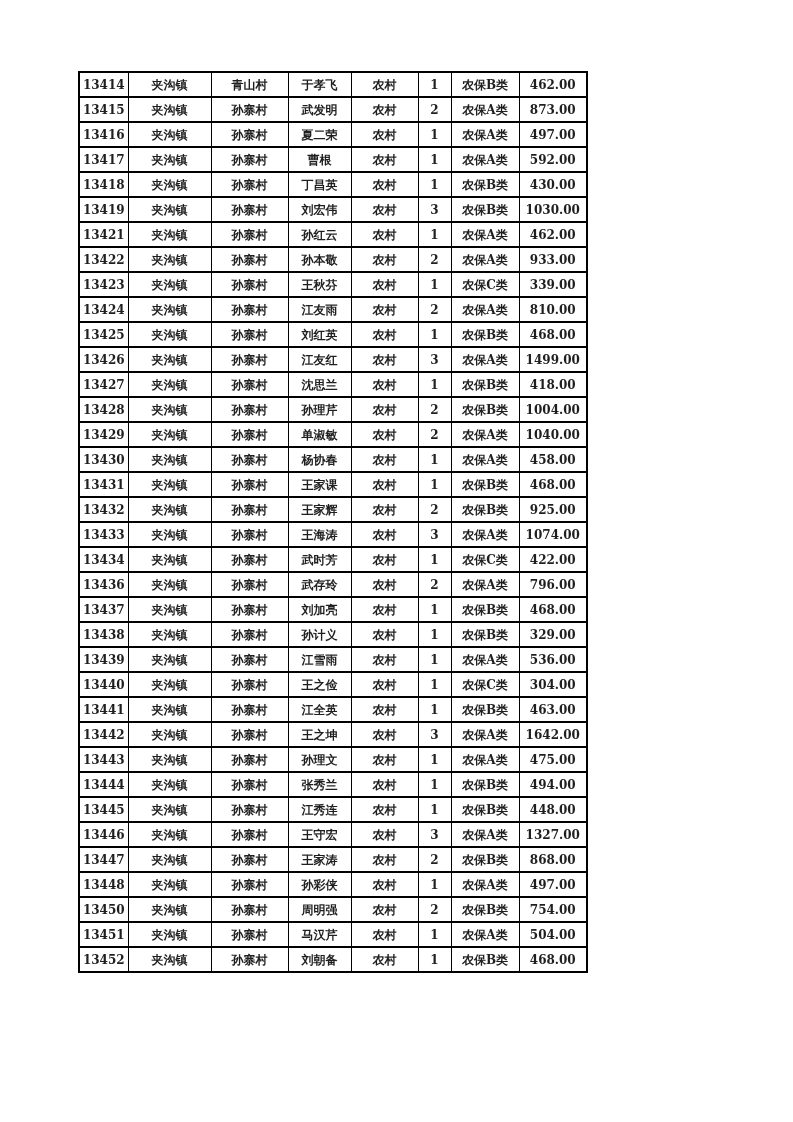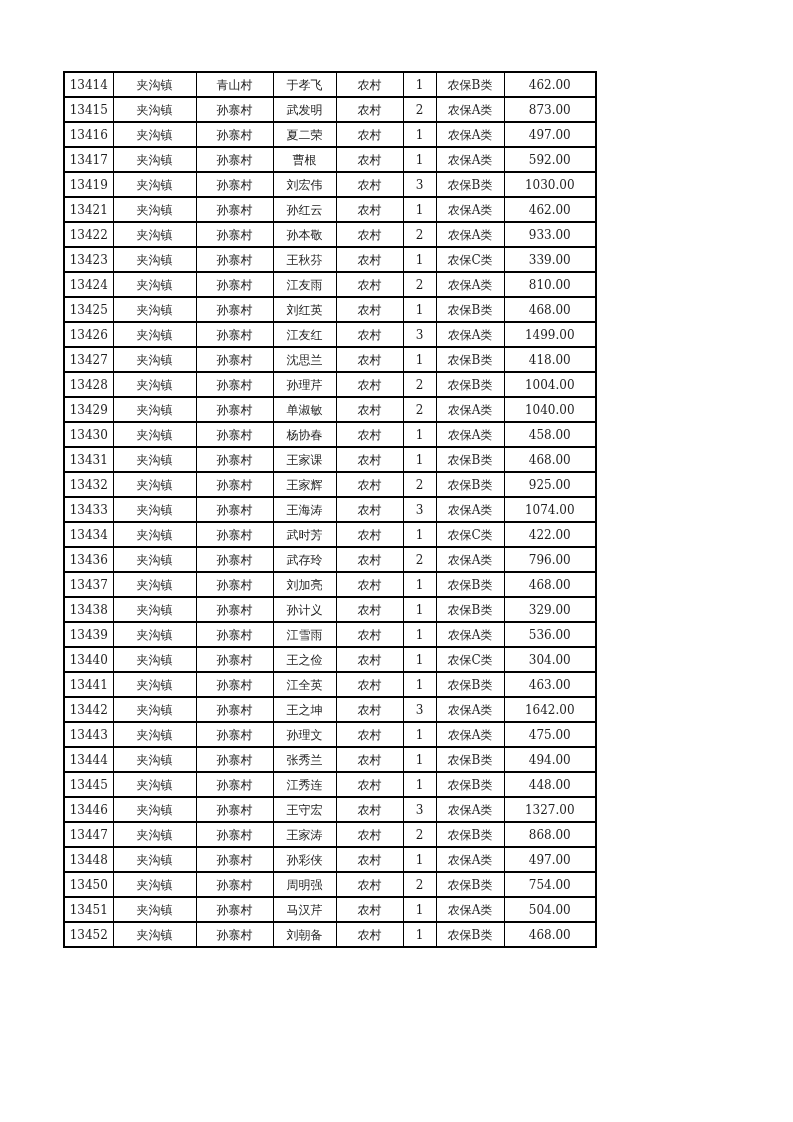--- a/index.html
+++ b/index.html
@@ -16,26 +16,27 @@
   .page {
     position: absolute;
     left: 0; top: 0;
     width: 793px;
     height: 1122px;
     background: #ffffff;
     overflow: hidden;
   }
   table.data-table {
     position: absolute;
-    left: 63px;
+    left: 78px;
     top: 71px;
     width: 509px;
     border-collapse: collapse;
     table-layout: fixed;
     border: 2px solid #000000;
+    font-weight: bold;
   }
   table.data-table td {
     border-top: 2px solid #000000;
     border-bottom: 2px solid #000000;
     border-left: 1px solid #000000;
     border-right: 1px solid #000000;
     height: 23px;
     padding: 0 1px;
     text-align: center;
     vertical-align: middle;
@@ -45,21 +46,21 @@
     white-space: nowrap;
     overflow: hidden;
   }
   .col-id       { width: 49px; }
   .col-town     { width: 83px; }
   .col-village  { width: 77px; }
   .col-person   { width: 63px; }
   .col-residence{ width: 67px; }
   .col-count    { width: 33px; }
   .col-category { width: 68px; }
-  .col-amount   { width: 92px; }
+  .col-amount   { width: 68px; }
 </style>
 </head>
 <body>
 
 <div class="page">
   <table class="data-table">
     <colgroup>
       <col class="col-id">
       <col class="col-town">
       <col class="col-village">
@@ -104,20 +105,30 @@
           <td class="col-id">13417</td>
           <td class="col-town">夹沟镇</td>
           <td class="col-village">孙寨村</td>
           <td class="col-person">曹根</td>
           <td class="col-residence">农村</td>
           <td class="col-count">1</td>
           <td class="col-category">农保A类</td>
           <td class="col-amount">592.00</td>
         </tr>
         <tr>
+          <td class="col-id">13418</td>
+          <td class="col-town">夹沟镇</td>
+          <td class="col-village">孙寨村</td>
+          <td class="col-person">丁昌英</td>
+          <td class="col-residence">农村</td>
+          <td class="col-count">1</td>
+          <td class="col-category">农保B类</td>
+          <td class="col-amount">430.00</td>
+        </tr>
+        <tr>
           <td class="col-id">13419</td>
           <td class="col-town">夹沟镇</td>
           <td class="col-village">孙寨村</td>
           <td class="col-person">刘宏伟</td>
           <td class="col-residence">农村</td>
           <td class="col-count">3</td>
           <td class="col-category">农保B类</td>
           <td class="col-amount">1030.00</td>
         </tr>
         <tr>

